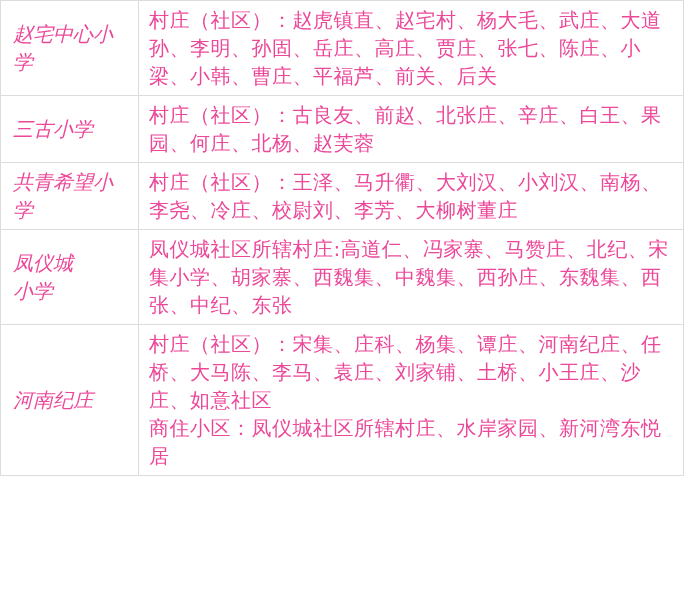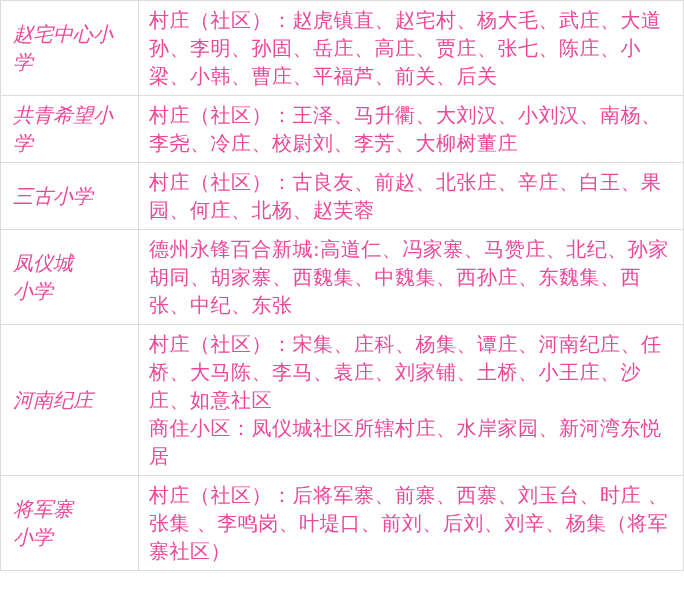--- a/index.html
+++ b/index.html
@@ -45,52 +45,45 @@
 <table class="school-table">
   <tbody>
   <tr>
     <td class="school-cell">赵宅中心小学</td>
     <td class="villages-cell">
           <div class="detail-line">村庄（社区）：赵虎镇直、赵宅村、杨大毛、武庄、大道孙、李明、孙固、岳庄、高庄、贾庄、张七、陈庄、小梁、小韩、曹庄、平福芦、前关、后关</div>
         </td>
   </tr>
 
   <tr>
-    <td class="school-cell">共青希望小学</td>
+    <td class="school-cell">三古小学</td>
     <td class="villages-cell">
-          <div class="detail-line">村庄（社区）：王泽、马升衢、大刘汉、小刘汉、南杨、李尧、冷庄、校尉刘、李芳、大柳树董庄</div>
+          <div class="detail-line">村庄（社区）：古良友、前赵、北张庄、辛庄、白王、果园、何庄、北杨、赵芙蓉</div>
         </td>
   </tr>
 
   <tr>
-    <td class="school-cell">三古小学</td>
+    <td class="school-cell">共青希望小学</td>
     <td class="villages-cell">
-          <div class="detail-line">村庄（社区）：古良友、前赵、北张庄、辛庄、白王、果园、何庄、北杨、赵芙蓉</div>
+          <div class="detail-line">村庄（社区）：王泽、马升衢、大刘汉、小刘汉、南杨、李尧、冷庄、校尉刘、李芳、大柳树董庄</div>
         </td>
   </tr>
 
 
   <tr>
     <td class="school-cell">凤仪城
 小学</td>
     <td class="villages-cell">
-          <div class="detail-line">德州永锋百合新城:高道仁、冯家寨、马赞庄、北纪、孙家胡同、胡家寨、西魏集、中魏集、西孙庄、东魏集、西张、中纪、东张</div>
+          <div class="detail-line">凤仪城社区所辖村庄:高道仁、冯家寨、马赞庄、北纪、宋集小学、胡家寨、西魏集、中魏集、西孙庄、东魏集、西张、中纪、东张</div>
         </td>
   </tr>
 
 
   <tr>
     <td class="school-cell">河南纪庄</td>
     <td class="villages-cell">
           <div class="detail-line">村庄（社区）：宋集、庄科、杨集、谭庄、河南纪庄、任桥、大马陈、李马、袁庄、刘家铺、土桥、小王庄、沙庄、如意社区</div>
           <div class="detail-line">商住小区：凤仪城社区所辖村庄、水岸家园、新河湾东悦居</div>
         </td>
   </tr>
 
-  <tr>
-    <td class="school-cell">将军寨
-小学</td>
-    <td class="villages-cell">
-          <div class="detail-line">村庄（社区）：后将军寨、前寨、西寨、刘玉台、时庄 、张集 、李鸣岗、叶堤口、前刘、后刘、刘辛、杨集（将军寨社区）</div>
-        </td>
-  </tr>
 </tbody>
 </table>
 
 </body></html>

